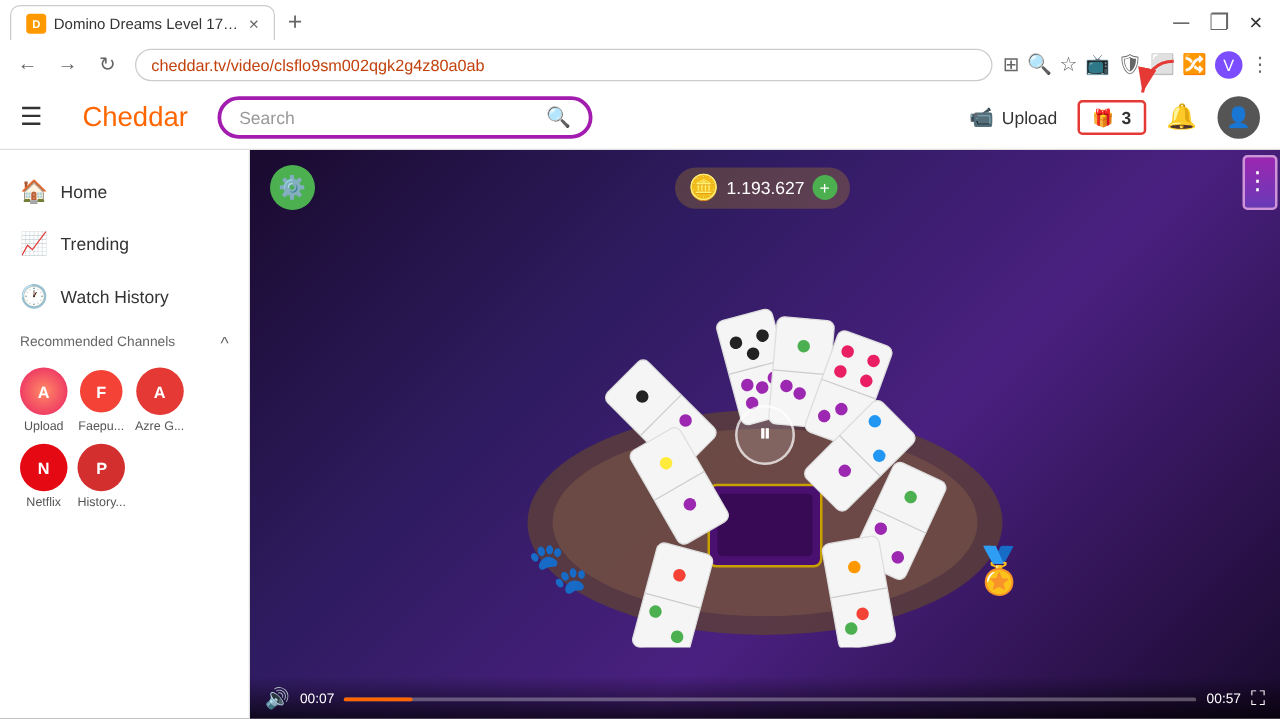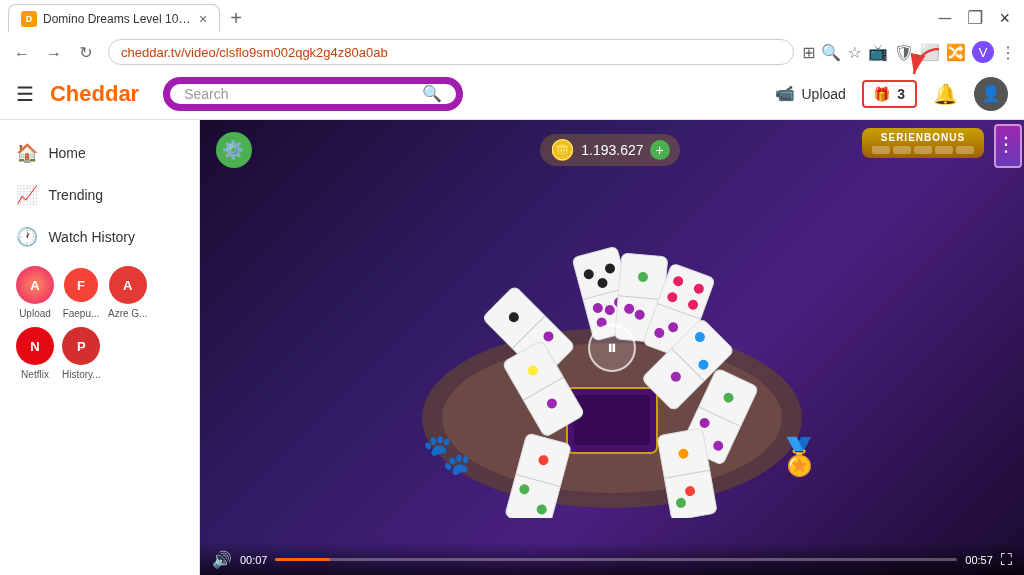--- a/index.html
+++ b/index.html
@@ -65,25 +65,25 @@
     
     .top-nav {
       display: flex;
       align-items: center;
       height: 52px;
       padding: 0 16px;
       border-bottom: 1px solid #e0e0e0;
       gap: 16px;
     }
     .hamburger { font-size: 20px; cursor: pointer; color: #333; }
-    .logo { font-size: 22px; font-weight: bold; color: #ff6600; margin-right: 8px; }
+    .logo { font-size: 22px; font-weight: normal; color: #ff6600; margin-right: 8px; margin-left: 16px; }
     .search-bar {
       flex: 0 0 300px;
       height: 34px;
-      border: 7px solid #a21caf;
+      border: 3px solid #a21caf;
       border-radius: 17px;
       padding: 0 14px;
       font-size: 14px;
       color: #999;
       display: flex;
       align-items: center;
       justify-content: space-between;
     }
     .search-icon { color: #666; font-size: 16px; }
     .nav-right { margin-left: auto; display: flex; align-items: center; gap: 16px; }
@@ -300,21 +300,21 @@
 </head>
 <body>
 
 <div>
 
   <div class="browser-titlebar">
     <div class="browser-tab">
       <div class="tab-favicon">
         <span>D</span>
       </div>
-      <span class="tab-title">Domino Dreams Level 102…</span>
+      <span class="tab-title">Domino Dreams Level 174…</span>
       <span class="tab-close">×</span>
     </div>
     <span style="font-size:20px; color:#666; cursor:pointer; padding: 0 6px;">+</span>
     <div style="margin-left:auto; display:flex; gap:4px;">
       <button class="win-btn">─</button>
       <button class="win-btn">❐</button>
       <button class="win-btn">×</button>
     </div>
   </div>
 
@@ -389,20 +389,24 @@
       </div>
       <div class="sidebar-item">
         <span class="icon">📈</span>
         <span>Trending</span>
       </div>
       <div class="sidebar-item">
         <span class="icon">🕐</span>
         <span>Watch History</span>
       </div>
 
+      <div class="recommended-header">
+        <span class="sidebar-section-title" style="padding:0;font-size:11px;">Recommended Channels</span>
+        <span class="chevron-up">^</span>
+      </div>
       <div class="recommended-channels">
         <div class="channel-list">
           <div class="channel-item">
             <div class="channel-avatar" style="background: radial-gradient(circle, #ff8a65, #e91e63); font-size:13px;">A</div>
             <span class="channel-name">Upload</span>
           </div>
           <div class="channel-item">
             <div class="channel-avatar" style="background: #f44336; border: 2px solid #fff; font-size:13px;">F</div>
             <span class="channel-name">Faepu...</span>
           </div>
@@ -428,30 +432,20 @@
         <div class="game-top-bar">
           <div class="gear-btn">⚙️</div>
           <div class="coin-counter">
             <span class="coin-icon">🪙</span>
             <span class="coin-value">1.193.627</span>
             <div class="coin-add">+</div>
           </div>
           <div style="width:40px;"></div>
         </div>
 
-        <div class="series-bonus">
-          <div class="series-bonus-title">SERIENBONUS</div>
-          <div class="series-slots">
-            <div class="series-slot"></div>
-            <div class="series-slot"></div>
-            <div class="series-slot"></div>
-            <div class="series-slot"></div>
-            <div class="series-slot"></div>
-          </div>
-        </div>
 
         <div class="series-card"></div>
 
         <div class="domino-field">
           <svg class="domino-svg" viewBox="0 0 480 340">
 
             <ellipse cx="240" cy="240" rx="190" ry="90" fill="#5d4037" opacity="0.8"></ellipse>
             <ellipse cx="240" cy="240" rx="170" ry="75" fill="#795548" opacity="0.6"></ellipse>
 
             <rect x="195" y="210" width="90" height="65" rx="6" fill="#4a1070" stroke="#c8a000" stroke-width="2"></rect>

